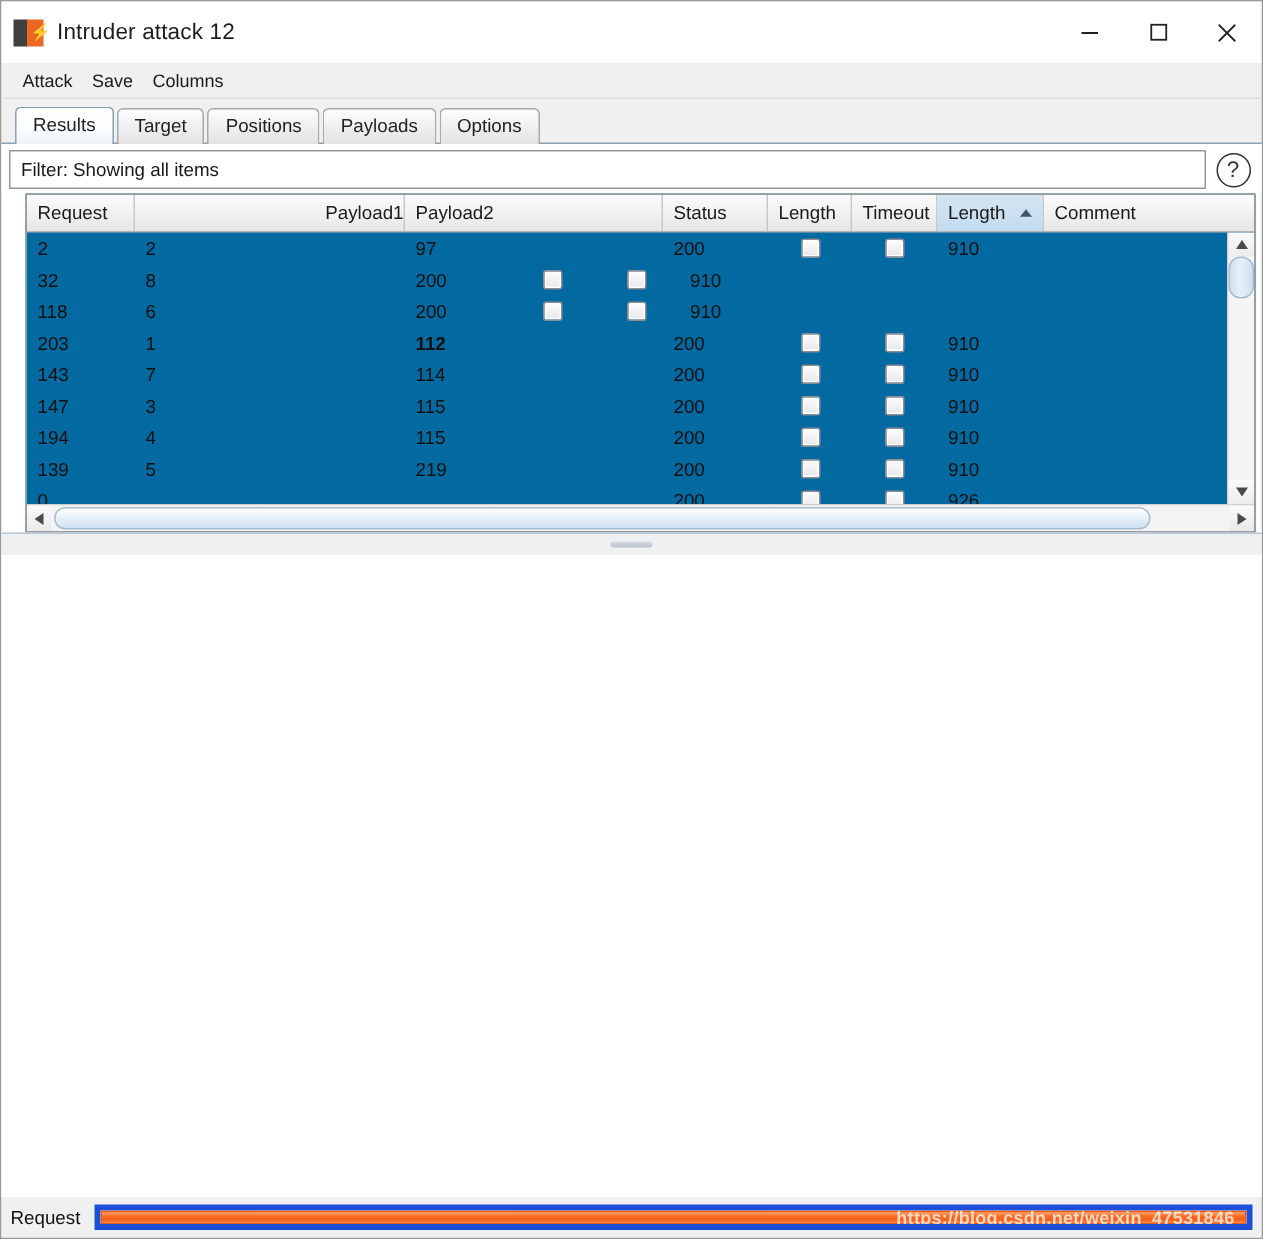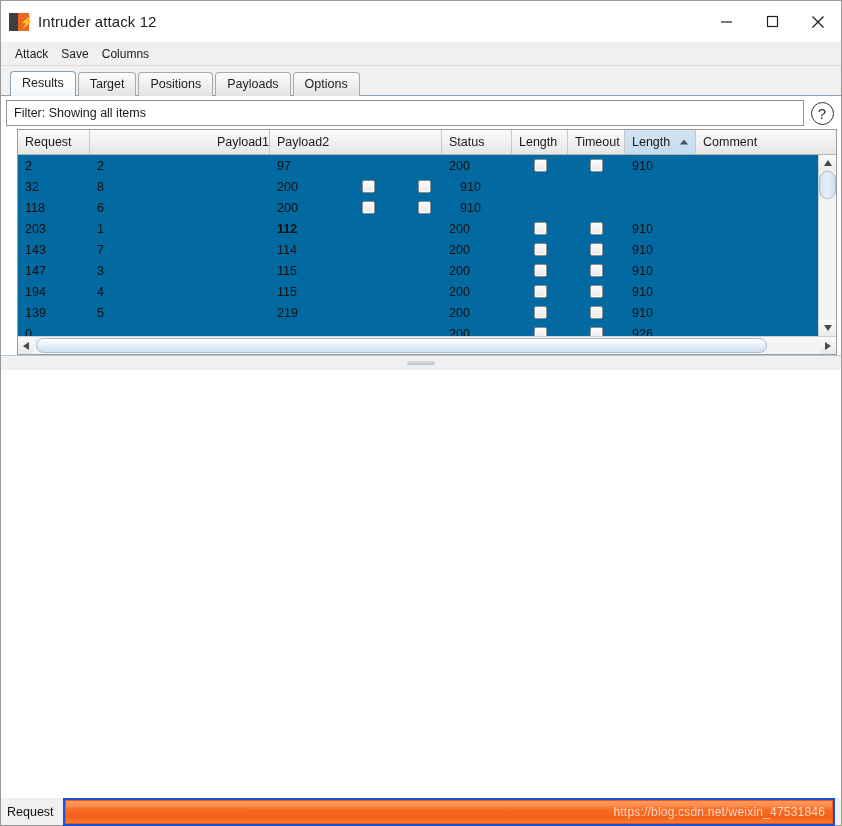--- a/index.html
+++ b/index.html
@@ -391,26 +391,27 @@
     position: relative;
   }
   .status-text {
     font-size: 12.5px;
     color: #111;
     margin-right: 9px;
     white-space: nowrap;
   }
   .progress-outer {
     flex: 1;
-    height: 28px;
+    height: 17px;
     background: #f8f8f8;
-    border: 2px solid #1d4ed8;
+    border: 4px solid #1d4ed8;
     box-sizing: border-box;
     position: relative;
     overflow: hidden;
+    font-weight: bold;
   }
   .progress-fill {
     position: absolute;
     left: 0; top: 0; bottom: 0;
     width: 100%;
     background: linear-gradient(to bottom,
       #ff9a62 0%,
       #ff8a4a 22%,
       #f96a22 40%,
       #f4601a 72%,

